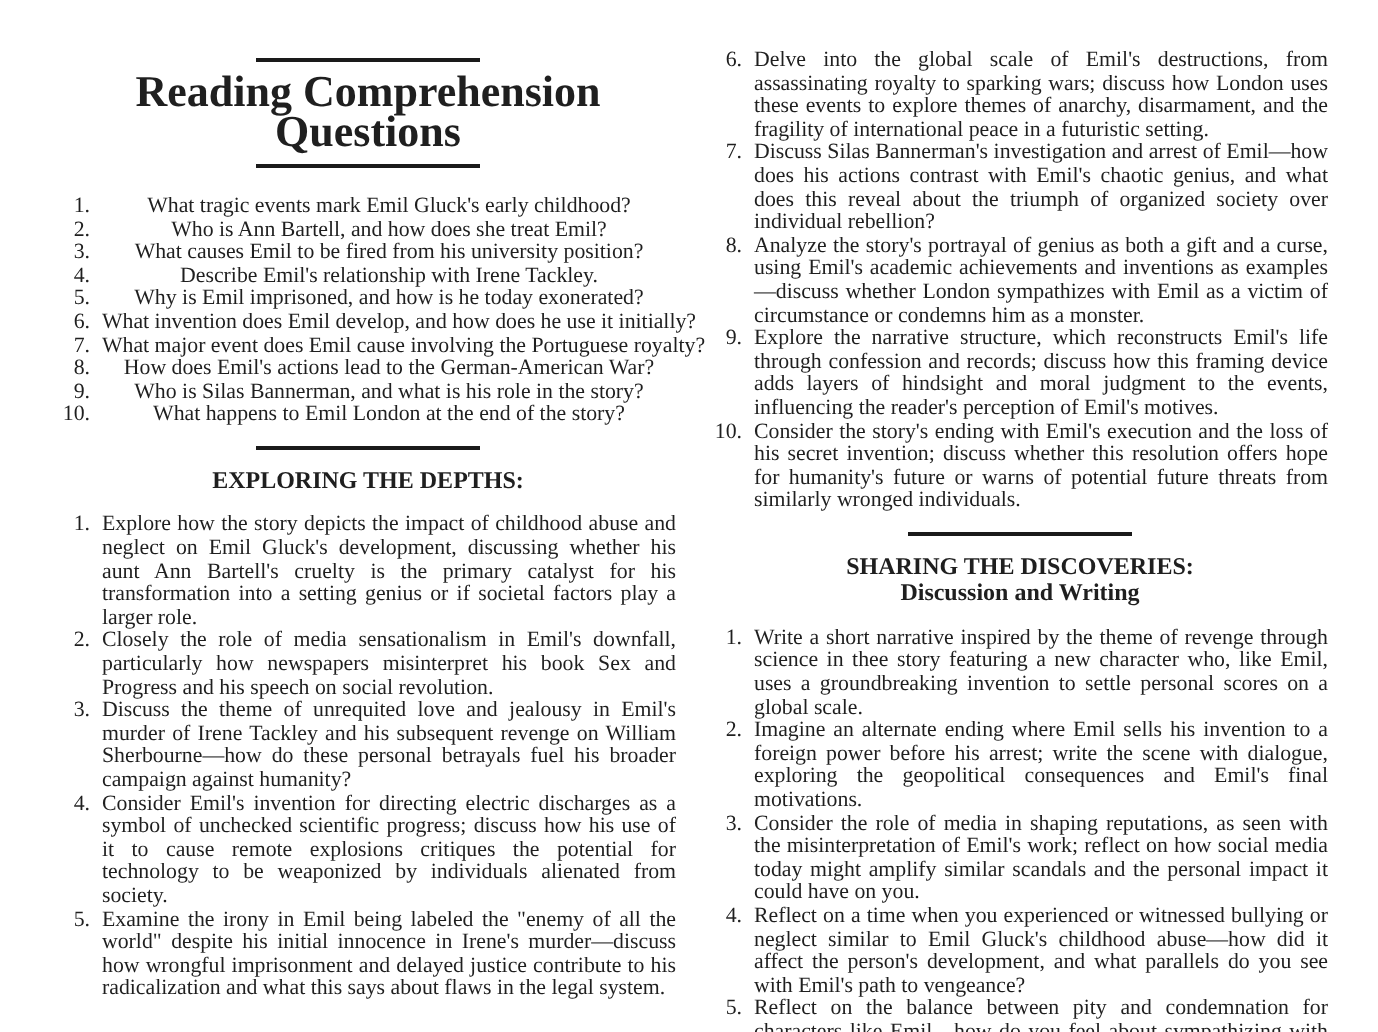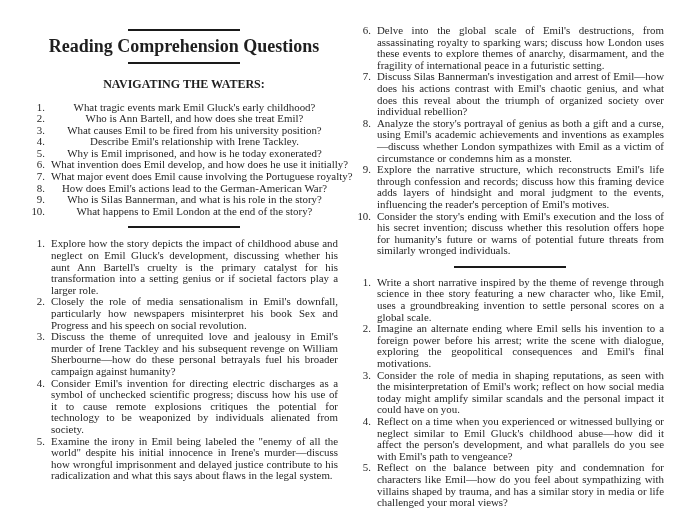--- a/index.html
+++ b/index.html
@@ -29,21 +29,21 @@
     flex: 0 0 308px;
   }
   .title-block { margin-top: 5px; margin-bottom: 14px; }
   .rule {
     width: 112px;
     height: 2px;
     background: #1a1a1a;
     margin: 0 auto;
   }
   .doc-title {
-    font-size: 18px;
+    font-size: 22px;
     line-height: 20px;
     font-weight: bold;
     text-align: center;
     margin: 5px 0 6px 0;
   }
   .sec-head {
     text-align: center;
     font-weight: bold;
     font-size: 12px;
     line-height: 13.5px;
@@ -69,21 +69,20 @@
 
   <div class="col col-left">
 
     <div class="title-block">
       <div class="rule"></div>
       <h1 class="doc-title">Reading Comprehension Questions</h1>
       <div class="rule"></div>
     </div>
 
     <div class="sec-head">
-      <div>NAVIGATING THE WATERS:</div>
     </div>
 
     <div class="q-list single-line">
         <div class="q-item">
           <span class="q-num">1.</span>
           <div class="q-text">What tragic events mark Emil Gluck's early childhood?</div>
         </div>
         <div class="q-item">
           <span class="q-num">2.</span>
           <div class="q-text">Who is Ann Bartell, and how does she treat Emil?</div>
@@ -118,20 +117,21 @@
         </div>
         <div class="q-item">
           <span class="q-num">10.</span>
           <div class="q-text">What happens to Emil London at the end of the story?</div>
         </div>
       </div>
 
     <div class="rule rule-sec"></div>
 
     <div class="sec-head">
+      <div>EXPLORING THE DEPTHS:</div>
     </div>
 
     <div class="q-list">
         <div class="q-item">
           <span class="q-num">1.</span>
           <div class="q-text">Explore how the story depicts the impact of childhood abuse and neglect on Emil Gluck's development, discussing whether his aunt Ann Bartell's cruelty is the primary catalyst for his transformation into a setting genius or if societal factors play a larger role.</div>
         </div>
         <div class="q-item">
           <span class="q-num">2.</span>
           <div class="q-text">Closely the role of media sensationalism in Emil's downfall, particularly how newspapers misinterpret his book Sex and Progress and his speech on social revolution.</div>
@@ -172,20 +172,24 @@
           <div class="q-text">Explore the narrative structure, which reconstructs Emil's life through confession and records; discuss how this framing device adds layers of hindsight and moral judgment to the events, influencing the reader's perception of Emil's motives.</div>
         </div>
         <div class="q-item">
           <span class="q-num">10.</span>
           <div class="q-text">Consider the story's ending with Emil's execution and the loss of his secret invention; discuss whether this resolution offers hope for humanity's future or warns of potential future threats from similarly wronged individuals.</div>
         </div>
       </div>
 
     <div class="rule rule-sec"></div>
 
+    <div class="sec-head">
+      <div>SHARING THE DISCOVERIES:</div>
+      <div>Discussion and Writing</div>
+    </div>
 
     <div class="q-list">
         <div class="q-item">
           <span class="q-num">1.</span>
           <div class="q-text">Write a short narrative inspired by the theme of revenge through science in thee story featuring a new character who, like Emil, uses a groundbreaking invention to settle personal scores on a global scale.</div>
         </div>
         <div class="q-item">
           <span class="q-num">2.</span>
           <div class="q-text">Imagine an alternate ending where Emil sells his invention to a foreign power before his arrest; write the scene with dialogue, exploring the geopolitical consequences and Emil's final motivations.</div>
         </div>

